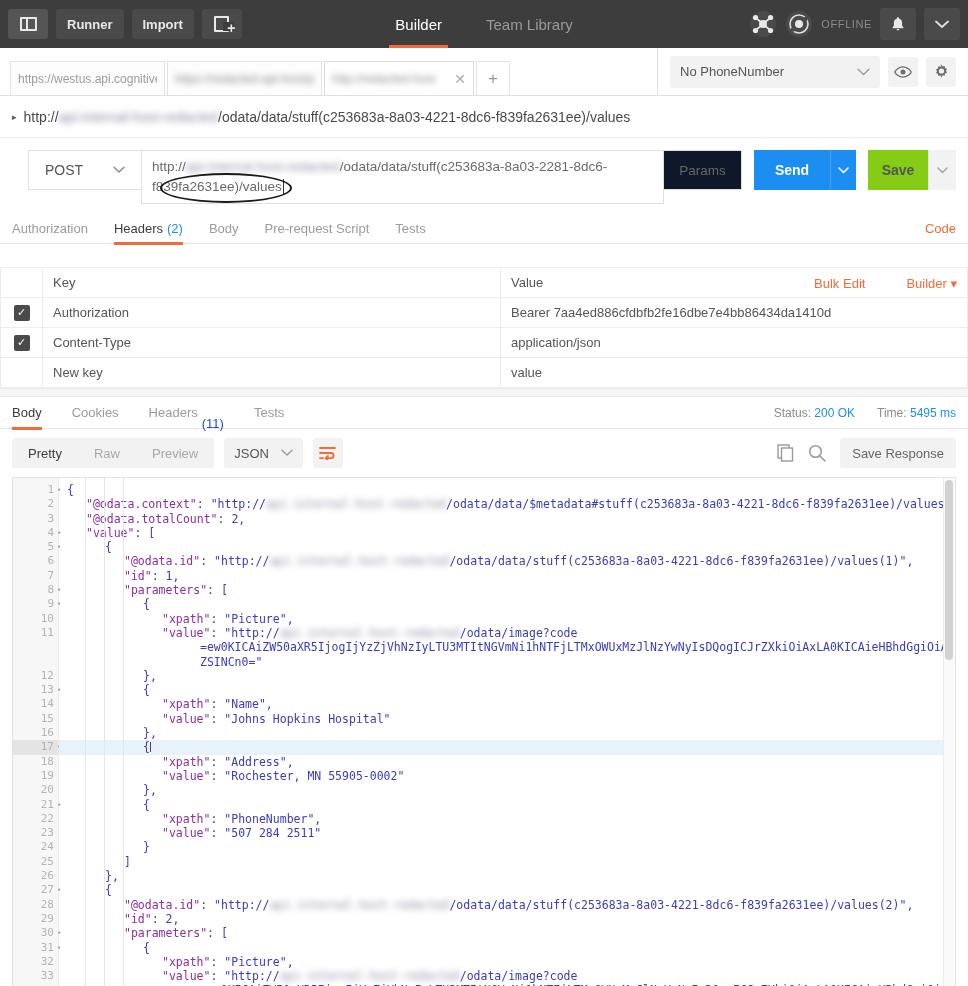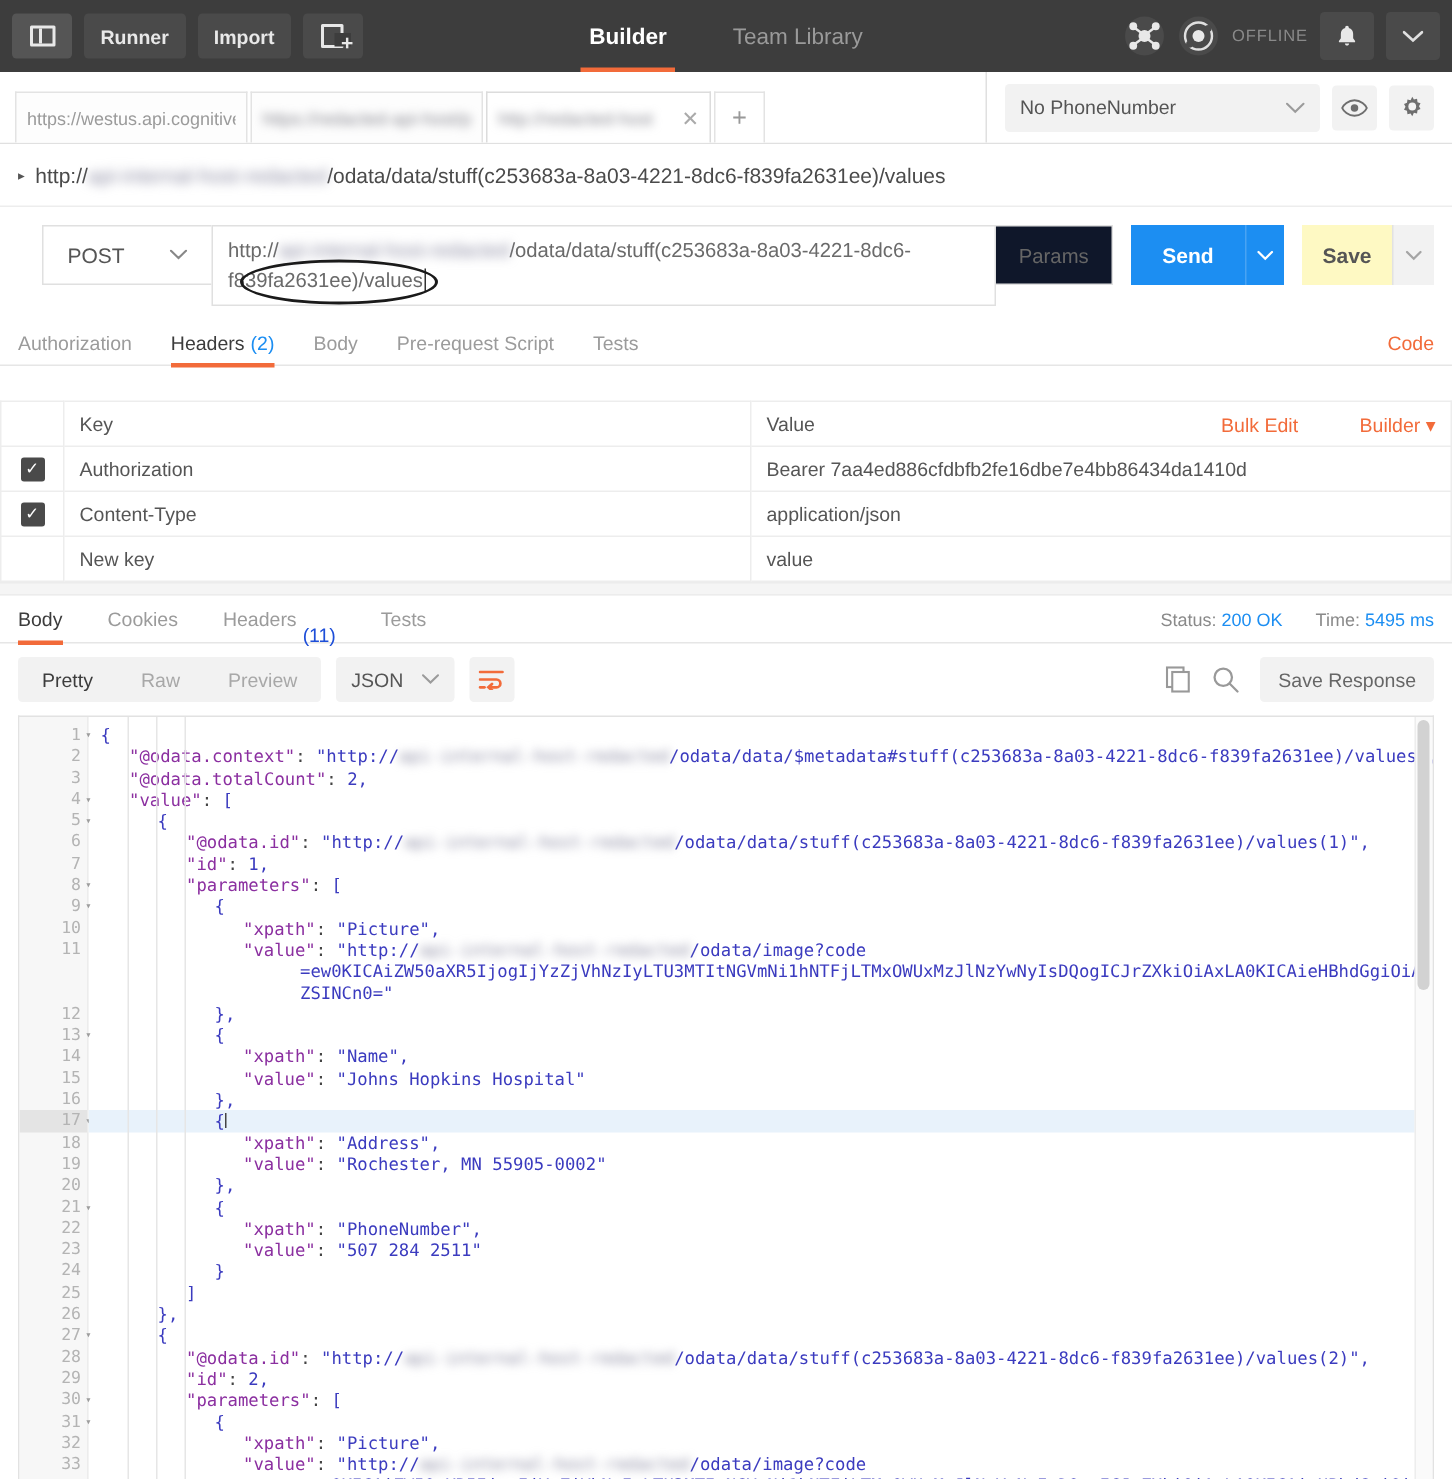--- a/index.html
+++ b/index.html
@@ -48,21 +48,21 @@
   .nav-center {
     position: absolute; left: 0; right: 0; top: 0; height: 48px;
     display: flex; align-items: center; justify-content: center;
     pointer-events: none;
   }
   .nav-tab {
     font-size: 15px; color: #9a9a9a; margin: 0 22px; height: 48px;
     display: flex; align-items: center; position: relative;
     pointer-events: auto; cursor: pointer;
   }
-  .nav-tab.active { color: #ffffff; font-weight: bold; }
+  .nav-tab.active { color: #ffffff; }
   .nav-tab.active::after {
     content: ""; position: absolute; bottom: 0; left: -6px; right: -6px;
     height: 3px; background: #f26b3a;
   }
   .topbar-right {
     margin-left: auto; display: flex; align-items: center; gap: 8px;
   }
   .circ-icon { width: 28px; height: 28px; position: relative; }
   .offline-label { color: #8a8a8a; font-size: 11px; letter-spacing: .6px; }
   .bell-btn {
@@ -153,21 +153,21 @@
     width: 76px; height: 40px; background: #1c8ef2; color: #fff;
     display: flex; align-items: center; justify-content: center;
     font-size: 14px; font-weight: bold; cursor: pointer; margin-left: 12px;
   }
   .send-chev {
     width: 26px; height: 40px; background: #1c8ef2; color: #fff;
     display: flex; align-items: center; justify-content: center;
     font-size: 11px; cursor: pointer; border-left: 1px solid #49a3f3;
   }
   .save-btn {
-    width: 60px; height: 40px; background: #fef9c3; color: #555;
+    width: 60px; height: 40px; background: #84cc16; color: #555;
     display: flex; align-items: center; justify-content: center;
     font-size: 14px; font-weight: bold; cursor: pointer; margin-left: 12px;
   }
   .save-chev {
     width: 28px; height: 40px; background: #f2f2f2; color: #999;
     display: flex; align-items: center; justify-content: center;
     font-size: 11px; cursor: pointer; border-left: 1px solid #e2e2e2;
   }
 
   
@@ -411,21 +411,21 @@
 <div class="req-row">
   <div class="method-box">
     <span>POST</span>
     <span class="chev">
       <svg width="12" height="8" viewBox="0 0 12 8">
           <path d="M1 1.2 L6 6 L11 1.2" fill="none" stroke="#888" stroke-width="1.4" stroke-linecap="round"></path>
         </svg>
     </span>
   </div>
   <div class="url-box">
-    <span>http://</span><span class="blur-seg">api-internal-host-redacted</span><span>/odata/data/stuff(c253683a-8a03-4221-8dc6-</span><br>
+    <span>http://</span><span class="blur-seg">api-internal-host-redacted</span><span>/odata/data/stuff(c253683a-8a03-2281-8dc6-</span><br>
     <span>f839fa2631ee)/values</span><span class="url-caret"></span>
     <span class="ellipse-annot"></span>
   </div>
   <div class="params-btn">Params</div>
   <div class="send-btn">Send</div>
   <div class="send-chev">
     <svg width="11" height="7" viewBox="0 0 11 7">
         <path d="M1 1 L5.5 5.5 L10 1" fill="none" stroke="#fff" stroke-width="1.5" stroke-linecap="round"></path>
       </svg>
   </div>

